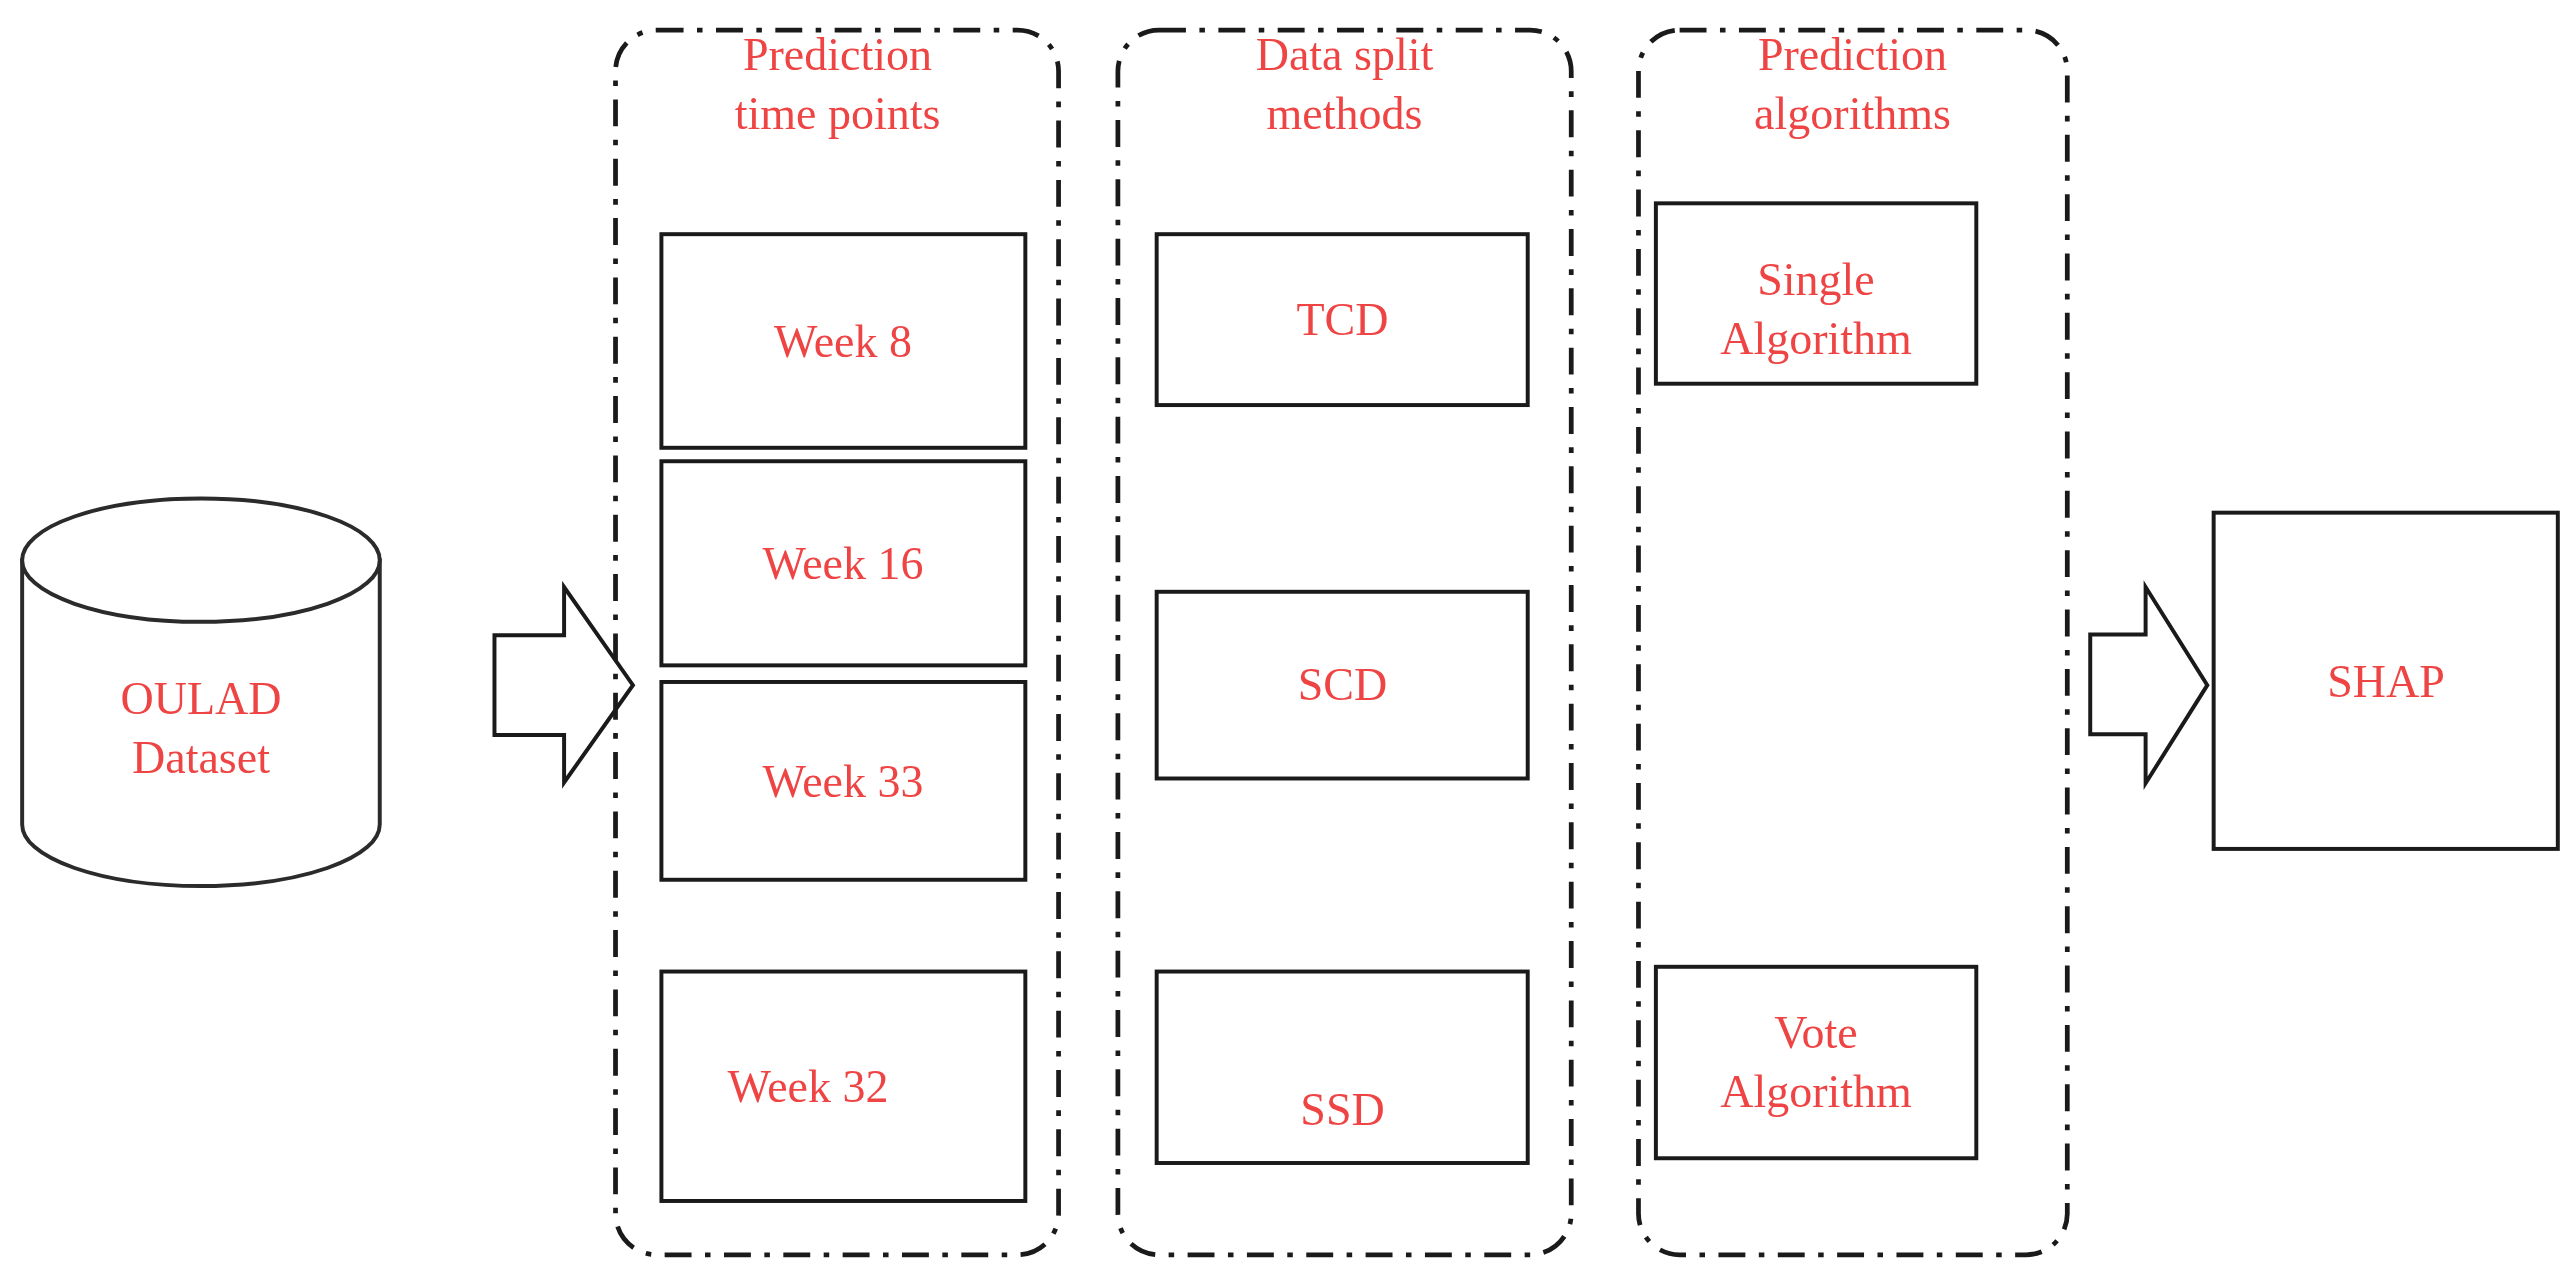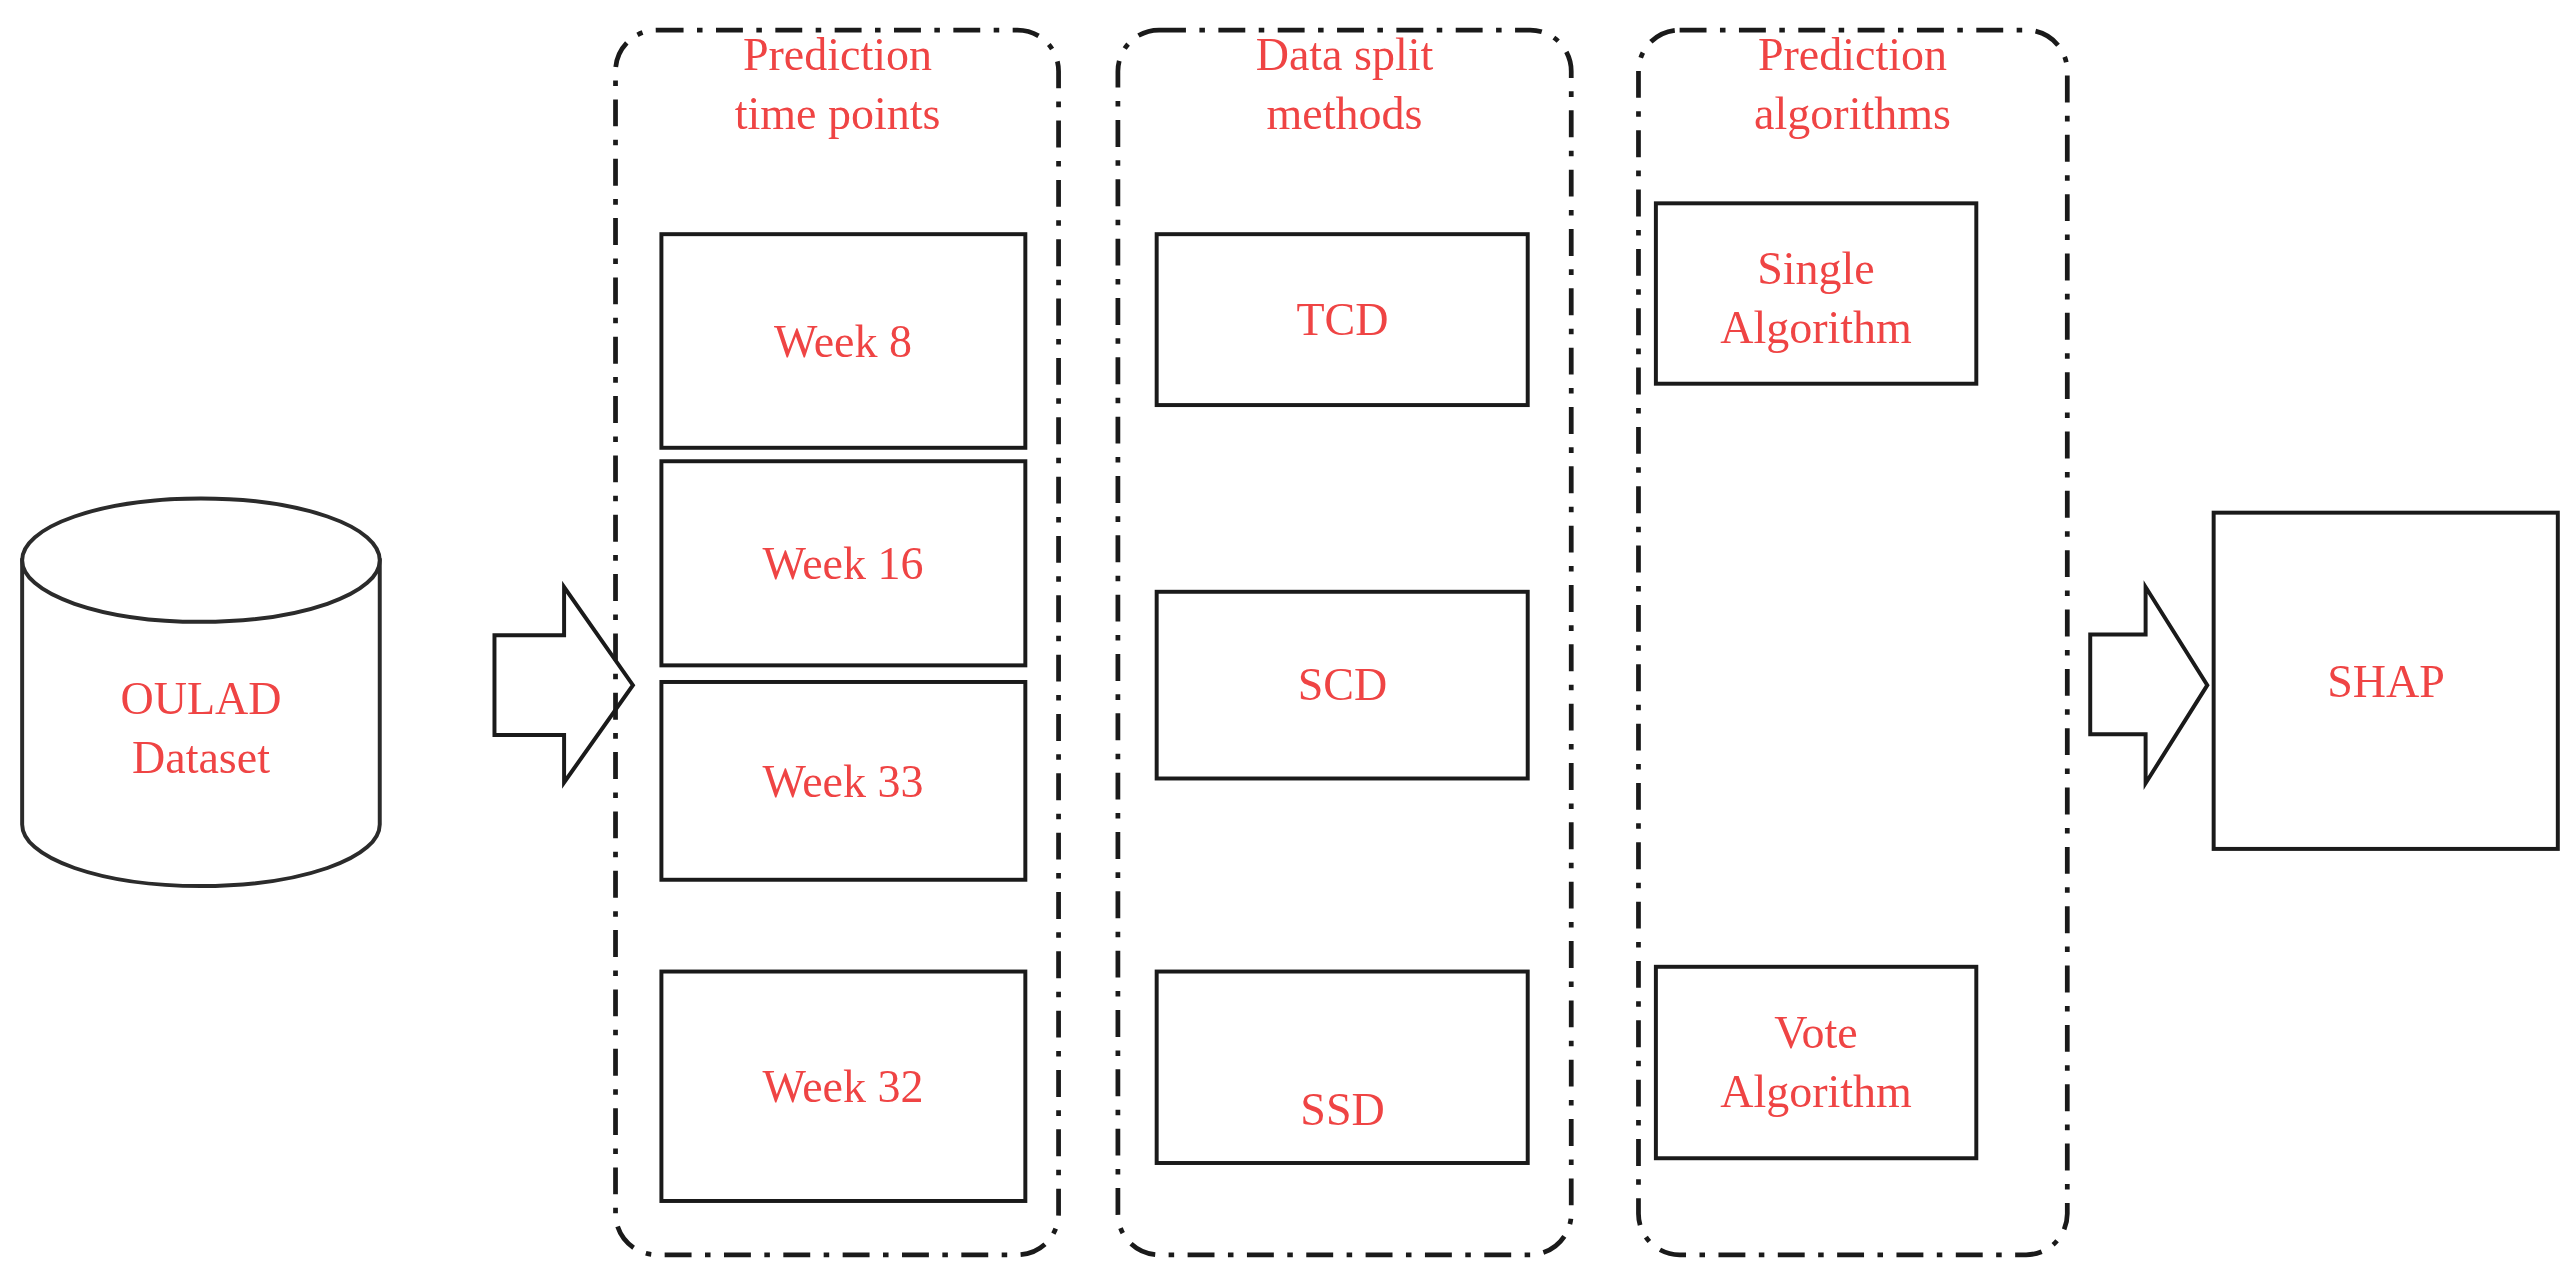--- a/index.html
+++ b/index.html
@@ -111,33 +111,33 @@
 
   <div class="txt node-label" style="left:22px; top:669px; width:358px;">OULAD
 Dataset</div>
 
   <div class="txt group-title" style="left:616px; top:25px; width:443px;">Prediction
 time points</div>
 
   <div class="txt node-label" style="left:661px; top:312px; width:364px;">Week 8</div>
   <div class="txt node-label" style="left:661px; top:534px; width:364px;">Week 16</div>
   <div class="txt node-label" style="left:661px; top:752px; width:364px;">Week 33</div>
-  <div class="txt node-label" style="left:661px; top:1057px; width:364px;">Week 32</div>
+  <div class="txt node-label" style="left:626px; top:1057px; width:364px;">Week 32</div>
 
   <div class="txt group-title" style="left:1118px; top:25px; width:453px;">Data split
 methods</div>
 
   <div class="txt node-label" style="left:1157px; top:655px; width:371px;">SCD</div>
   <div class="txt node-label" style="left:1157px; top:290px; width:371px;">TCD</div>
   <div class="txt node-label" style="left:1157px; top:1080px; width:371px;">SSD</div>
 
   <div class="txt group-title" style="left:1638px; top:25px; width:429px;">Prediction
 algorithms</div>
 
-  <div class="txt node-label" style="left:1656px; top:239px; width:320px;">Single
+  <div class="txt node-label" style="left:1656px; top:250px; width:320px;">Single
 Algorithm</div>
   <div class="txt node-label" style="left:1656px; top:1003px; width:320px;">Vote
 Algorithm</div>
 
   <div class="txt node-label" style="left:2214px; top:652px; width:344px;">SHAP</div>
 
 </div>
 
 
 </body></html>

